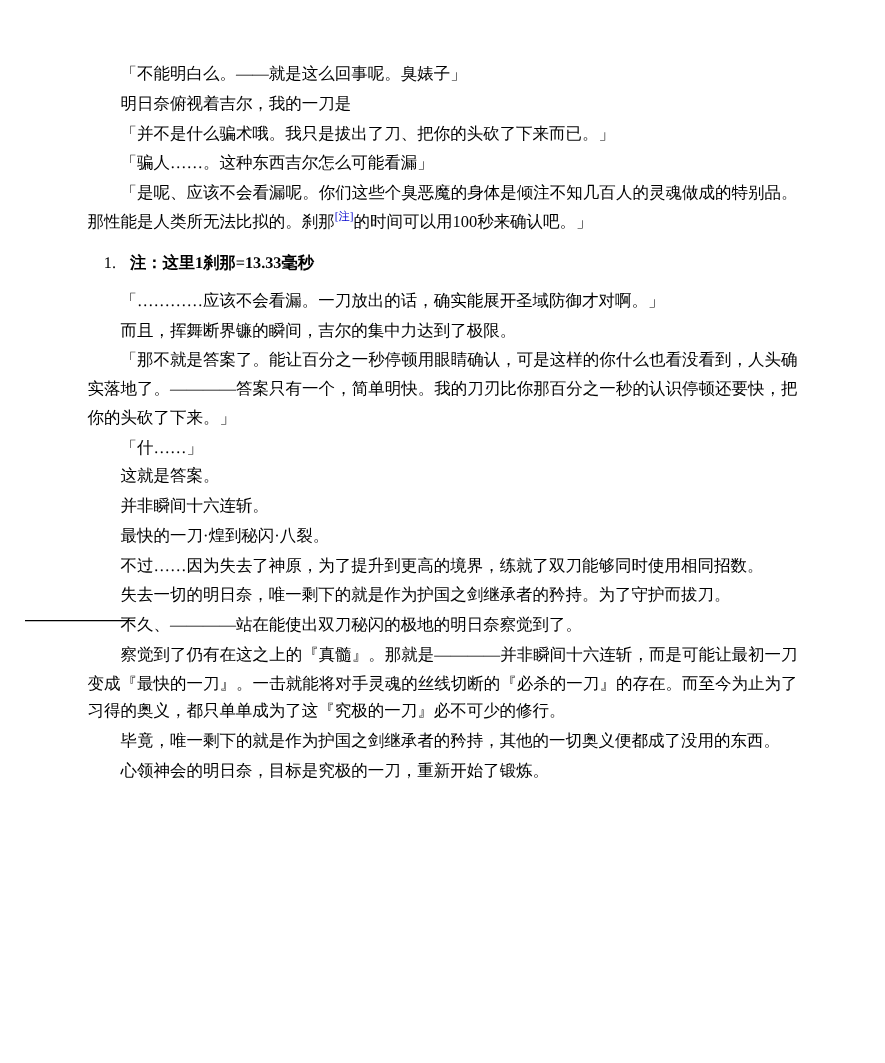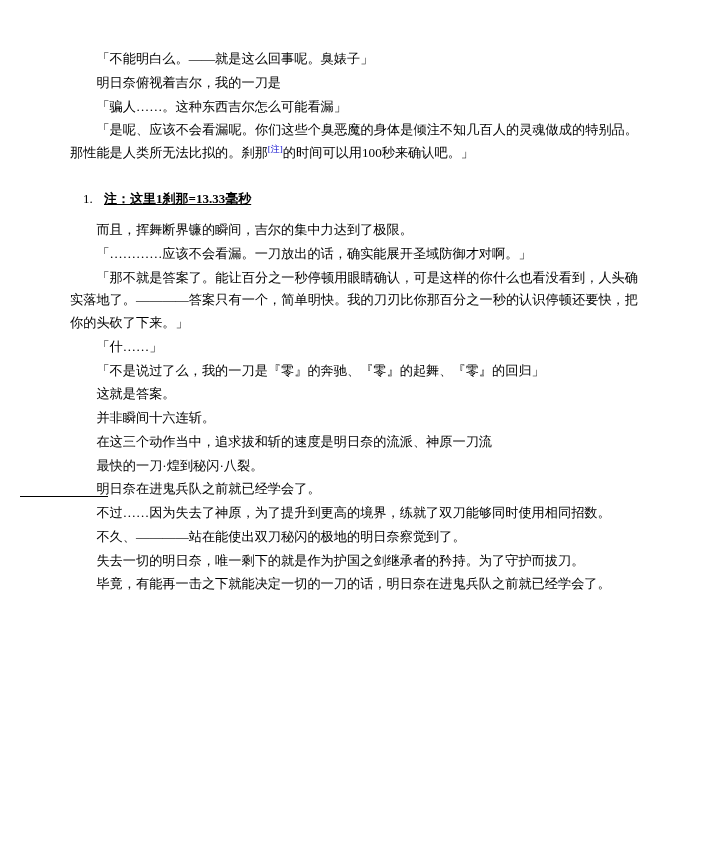--- a/index.html
+++ b/index.html
@@ -24,25 +24,24 @@
   .doc {
     font-size: 13.2px;
     line-height: 1.72;
     text-align: justify;
   }
   p {
     margin: 0 0 0.08em 0;
     text-indent: 2em;
   }
   .note-list {
-    margin: 23px 0 9px 0;
+    margin: 10px 0 9px 0;
     padding-left: 34px;
     list-style: none;
     counter-reset: noteidx;
-    text-decoration: underline;
   }
   .note-list li {
     font-size: 13px;
     font-weight: bold;
     position: relative;
     line-height: 1.7;
     margin-bottom: 2px;
   }
   .note-list li::before {
     content: "1.";
@@ -67,41 +66,41 @@
   }
 </style>
 </head>
 <body>
 
 <div class="page">
   <div class="doc">
 
     <p>「不能明白么。——就是这么回事呢。臭婊子」</p>
     <p>明日奈俯视着吉尔，我的一刀是</p>
+    <p>「并不是什么骗术哦。我只是拔出了刀、把你的头砍了下来而已。」</p>
     <p>「骗人……。这种东西吉尔怎么可能看漏」</p>
     <p><span>「是呢、应该不会看漏呢。你们这些个臭恶魔的身体是倾注不知几百人的灵魂做成的特别品。那性能是人类所无法比拟的。刹那</span><sup class="fn">[注]</sup><span>的时间可以用100秒来确认吧。」</span></p>
 
     <ol class="note-list">
       <li><span class="note-num">注：这里1刹那=13.33毫秒</span></li>
     </ol>
 
+    <p>「…………应该不会看漏。一刀放出的话，确实能展开圣域防御才对啊。」</p>
     <p>而且，挥舞断界镰的瞬间，吉尔的集中力达到了极限。</p>
-    <p>「…………应该不会看漏。一刀放出的话，确实能展开圣域防御才对啊。」</p>
     <p>「那不就是答案了。能让百分之一秒停顿用眼睛确认，可是这样的你什么也看没看到，人头确实落地了。————答案只有一个，简单明快。我的刀刃比你那百分之一秒的认识停顿还要快，把你的头砍了下来。」</p>
     <p>「什……」</p>
-    <p>「不是说过了么，我的一刀是『零』的奔驰、『零』的起舞、『零』的回归」</p>
     <p>这就是答案。</p>
     <p>并非瞬间十六连斩。</p>
-    <p>在这三个动作当中，追求拔和斩的速度是明日奈的流派、神原一刀流</p>
     <p>最快的一刀·煌到秘闪·八裂。</p>
-    <p>明日奈在进鬼兵队之前就已经学会了。</p>
     <p>不过……因为失去了神原，为了提升到更高的境界，练就了双刀能够同时使用相同招数。</p>
+    <p>失去一切的明日奈，唯一剩下的就是作为护国之剑继承者的矜持。为了守护而拔刀。</p>
     <p>不久、————站在能使出双刀秘闪的极地的明日奈察觉到了。</p>
-    <p>失去一切的明日奈，唯一剩下的就是作为护国之剑继承者的矜持。为了守护而拔刀。</p>
-    <p>毕竟，有能再一击之下就能决定一切的一刀的话，明日奈在进鬼兵队之前就已经学会了。</p>
+    <p>察觉到了仍有在这之上的『真髓』。那就是————并非瞬间十六连斩，而是可能让最初一刀变成『最快的一刀』。一击就能将对手灵魂的丝线切断的『必杀的一刀』的存在。而至今为止为了习得的奥义，都只单单成为了这『究极的一刀』必不可少的修行。</p>
+    <p>毕竟，唯一剩下的就是作为护国之剑继承者的矜持，其他的一切奥义便都成了没用的东西。</p>
+    <p>心领神会的明日奈，目标是究极的一刀，重新开始了锻炼。</p>
     <p></p>
     <p></p>
     <p></p>
     <p></p>
     <p></p>
 
   </div>
   <div class="strike-line"></div>
 </div>
 

